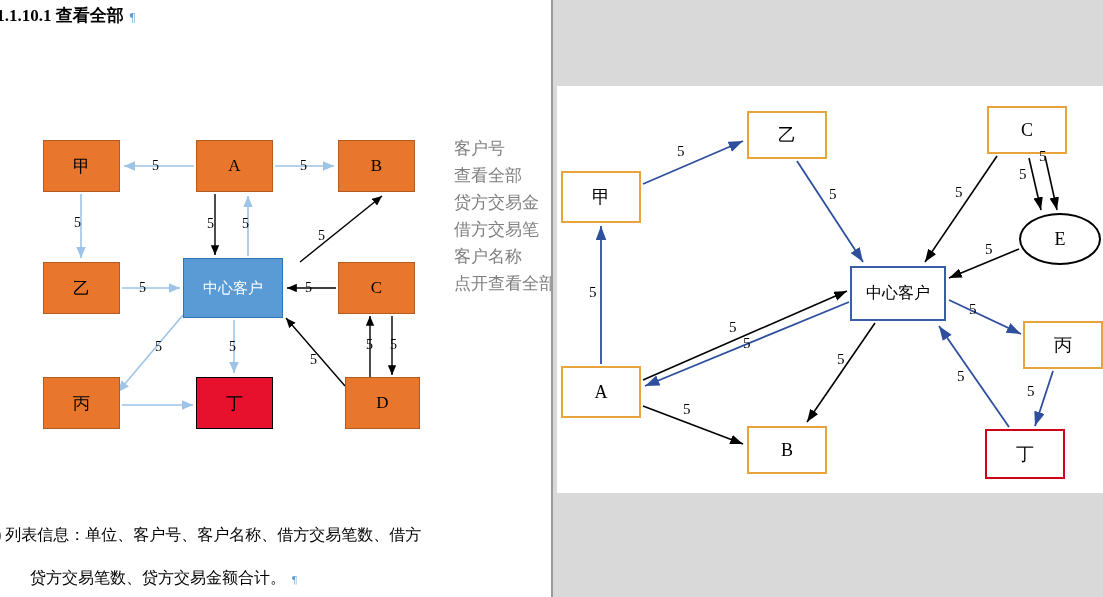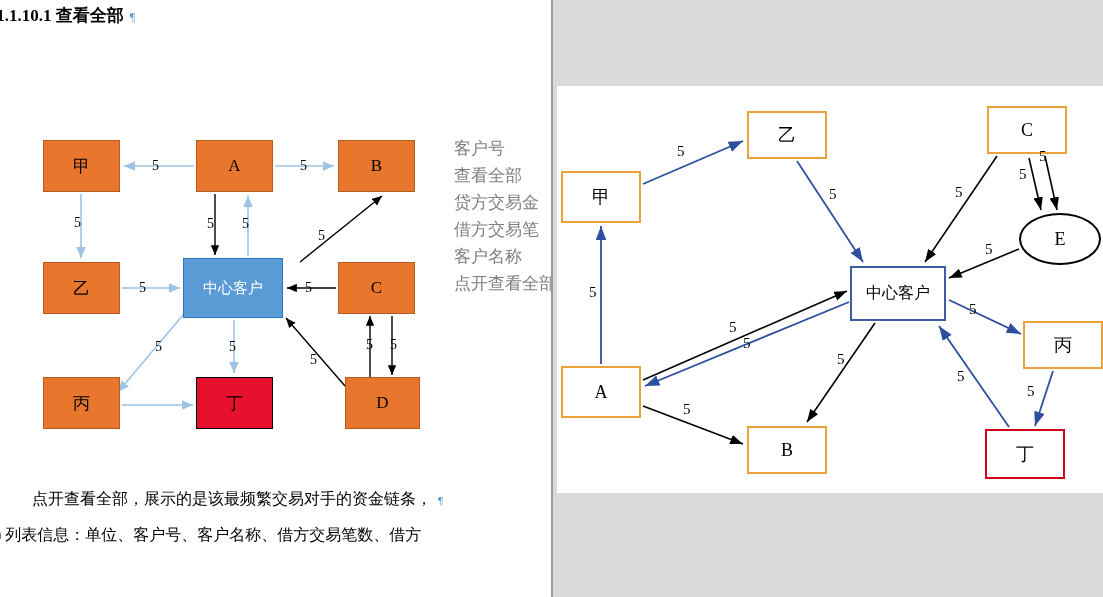--- a/index.html
+++ b/index.html
@@ -265,25 +265,25 @@
 
     <div class="left-legend">
       <div>客户号</div>
       <div>查看全部</div>
       <div>贷方交易金</div>
       <div>借方交易笔</div>
       <div>客户名称</div>
       <div>点开查看全部</div>
     </div>
 
-    <div class="doc-text t1">
-      <span>点开查看全部，展示的是该最频繁交易对手的资金链条，</span><span class="pilcrow">¶</span>
-    </div>
     <div class="doc-text t2">
       <span>) 列表信息：单位、客户号、客户名称、借方交易笔数、借方</span>
+    </div>
+    <div class="doc-text t3">
+      <span>贷方交易笔数、贷方交易金额合计。</span><span class="pilcrow">¶</span>
     </div>
   </div>
 
   <div class="divider"></div>
 
   <div class="viewer">
     <div class="viewer-canvas">
 
       <svg class="edges" viewBox="0 0 546 407">
         <defs>

